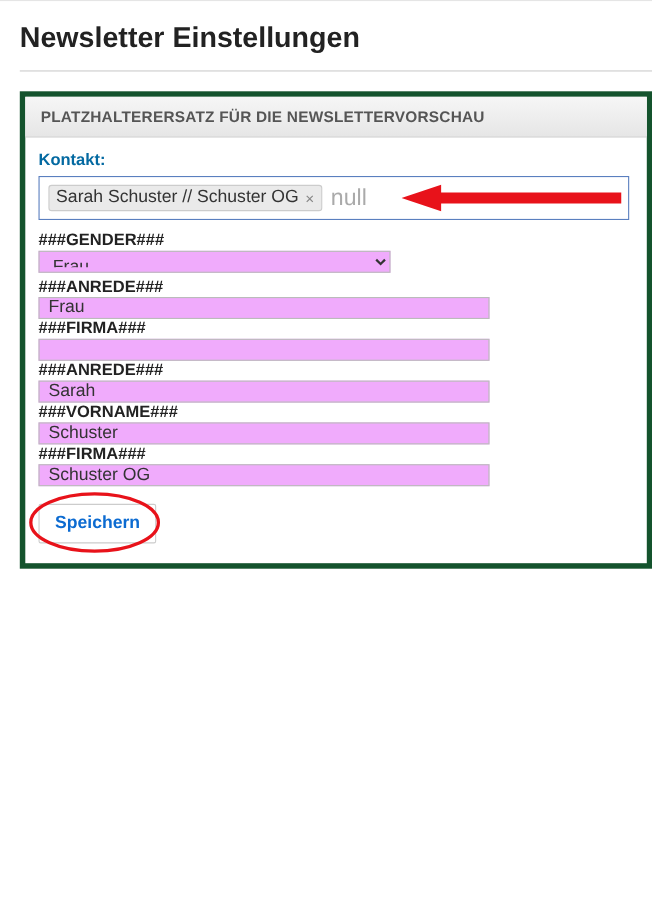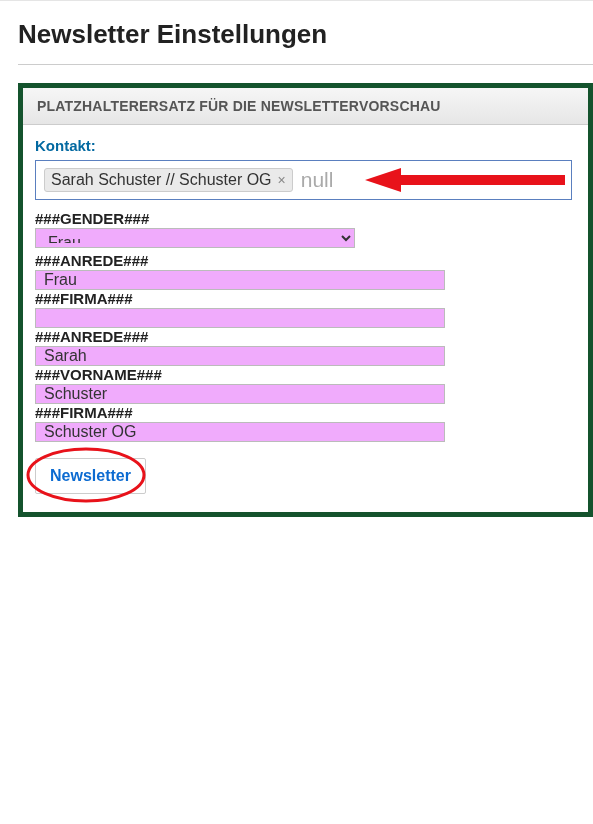--- a/index.html
+++ b/index.html
@@ -200,21 +200,21 @@
         <input class="form-control wide" value="Sarah" style="">
 
         <div class="field-label">###VORNAME###</div>
         <input class="form-control wide" value="Schuster" style="">
 
         <div class="field-label">###FIRMA###</div>
         <input class="form-control wide" value="Schuster OG" style="">
       </div>
 
       <div class="ellipse-wrap2">
-        <button class="btn-save">Newsletter</button>
+        <button class="btn-save">Speichern</button>
         <svg class="ring" width="130" height="62" viewBox="0 0 130 62">
           <ellipse cx="65" cy="31" rx="58" ry="26" fill="none" stroke="#e8121a" stroke-width="3"></ellipse>
         </svg>
       </div>
 
     </div>
   </div>
 </div>
 
 </body></html>

